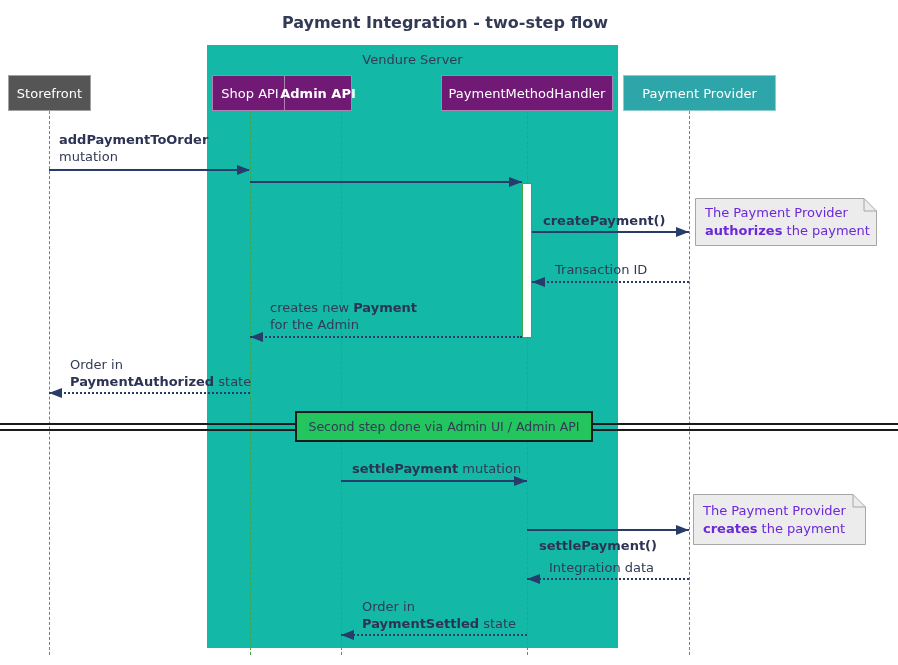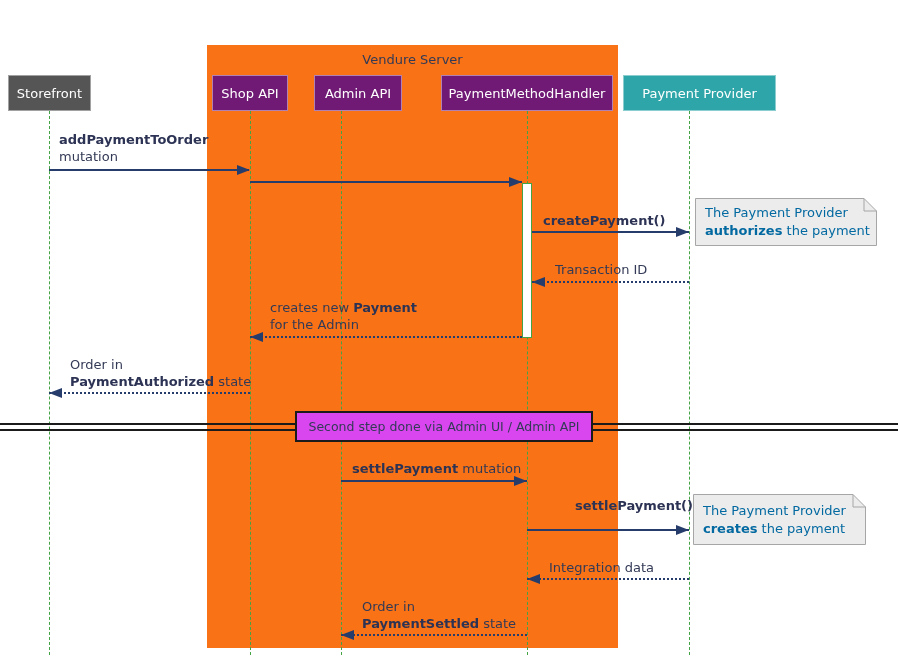--- a/index.html
+++ b/index.html
@@ -5,21 +5,21 @@
   html,body { margin:0; padding:0; background:#ffffff; }
   .canvas {
     position:relative; width:898px; height:665px; background:#ffffff;
     font-family:"DejaVu Sans","Liberation Sans",sans-serif;
     font-size:13px; color:#333a56; overflow:hidden;
   }
   .title {
     position:absolute; left:0; top:13px; width:890px; text-align:center;
     font-size:16px; font-weight:bold; color:#333a56;
   }
-  .server-box { position:absolute; left:207px; top:45px; width:411px; height:603px; background:#f97316; }
+  .server-box { position:absolute; left:207px; top:45px; width:411px; height:603px; background:#14b8a6; }
   .server-label { position:absolute; left:0; top:7px; width:100%; text-align:center; color:#333a56; font-size:13px; }
   .p {
     position:absolute; top:75px; height:36px; box-sizing:border-box;
     display:flex; align-items:center; justify-content:center;
     color:#ffffff; font-size:13px; border:1px solid rgba(255,255,255,0.45);
     white-space:nowrap;
   }
   .p-gray { background:#555555; }
   .p-navy { background:#701a75; }
   .p-teal { background:#2ea5a8; }
@@ -28,40 +28,41 @@
   .line { position:absolute; height:0; border-top:2px solid #263c6b; }
   .dot  { border-top-style:dotted; }
   .head { position:absolute; width:0; height:0; border-top:5px solid transparent; border-bottom:5px solid transparent; }
   .hr { border-left:13px solid #263c6b; }
   .hl { border-right:13px solid #263c6b; }
   .lbl { position:absolute; white-space:nowrap; line-height:17px; color:#333a56; }
   .lbl b { color:#2c3354; }
   .divline { position:absolute; left:0; width:898px; height:0; border-top:2px solid #1b1b1b; }
   .divider-box {
     position:absolute; left:295px; top:411px; width:298px; height:31px; box-sizing:border-box;
-    background:#d946ef; border:2px solid #1b1b1b; text-align:center; line-height:27px;
+    background:#22c55e; border:2px solid #1b1b1b; text-align:center; line-height:27px;
     color:#333a56; font-size:12.5px; white-space:nowrap;
   }
   .note { position:absolute; }
   .note svg { position:absolute; left:0; top:0; }
-  .note-text { position:absolute; left:10px; top:6px; line-height:18px; white-space:nowrap; color:#0369a1; }
+  .note-text { position:absolute; left:10px; top:6px; line-height:18px; white-space:nowrap; color:#6d28d9; }
 </style>
 </head>
 <body>
 
 <div class="canvas">
 
+  <div class="title">Payment Integration - two-step flow</div>
 
   <div class="server-box">
     <div class="server-label">Vendure Server</div>
   </div>
 
   <div class="p p-gray" style="left:8px;width:83px;">Storefront</div>
   <div class="p p-navy" style="left:212px;width:76px;">Shop API</div>
-  <div class="p p-navy" style="left:314px;width:88px;">Admin API</div>
+  <div class="p p-navy" style="left:284px;width:68px;font-weight:bold;">Admin API</div>
   <div class="p p-navy" style="left:441px;width:172px;">PaymentMethodHandler</div>
   <div class="p p-teal" style="left:623px;width:153px;">Payment Provider</div>
 
   <div class="ll" style="left:49px;"></div>
   <div class="ll" style="left:250px;"></div>
   <div class="ll" style="left:341px;"></div>
   <div class="ll" style="left:527px;"></div>
   <div class="ll" style="left:689px;"></div>
 
   <div class="divline" style="top:423px;"></div>
@@ -114,21 +115,21 @@
   </div>
   <div class="line dot" style="left:49px;top:392px;width:201px;"></div>
   <div class="head hl" style="left:49px;top:388px;"></div>
 
   <div class="lbl" style="left:352px;top:460px;">
     <b>settlePayment</b><span> mutation</span>
   </div>
   <div class="line" style="left:341px;top:480px;width:186px;"></div>
   <div class="head hr" style="left:514px;top:476px;"></div>
 
-  <div class="lbl" style="left:539px;top:497px;margin-left:36px;">
+  <div class="lbl" style="left:539px;top:537px;">
     <b>settlePayment()</b>
   </div>
   <div class="line" style="left:527px;top:529px;width:162px;"></div>
   <div class="head hr" style="left:676px;top:525px;"></div>
 
   <div class="note" style="left:693px;top:494px;width:173px;height:51px;">
     <svg width="173" height="51">
       <polygon points="0.5,0.5 160,0.5 172.5,13 172.5,50.5 0.5,50.5" fill="#ececec" stroke="#a6a6a6"></polygon>
       <polyline points="160,0.5 160,13 172.5,13" fill="none" stroke="#a6a6a6"></polyline>
     </svg>

